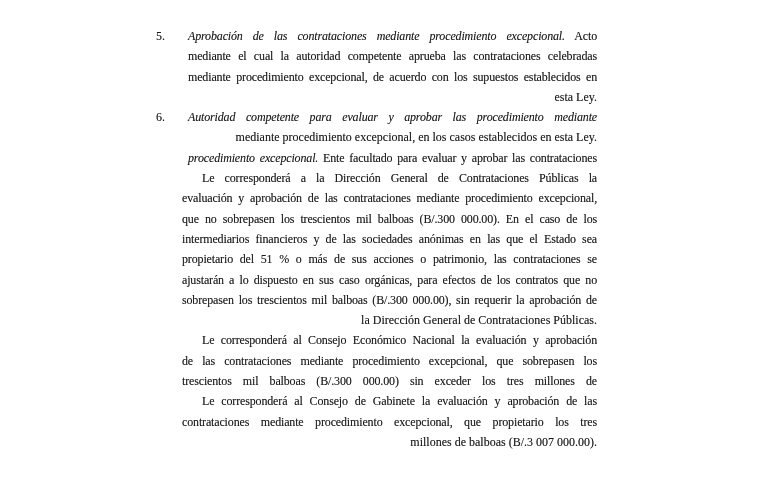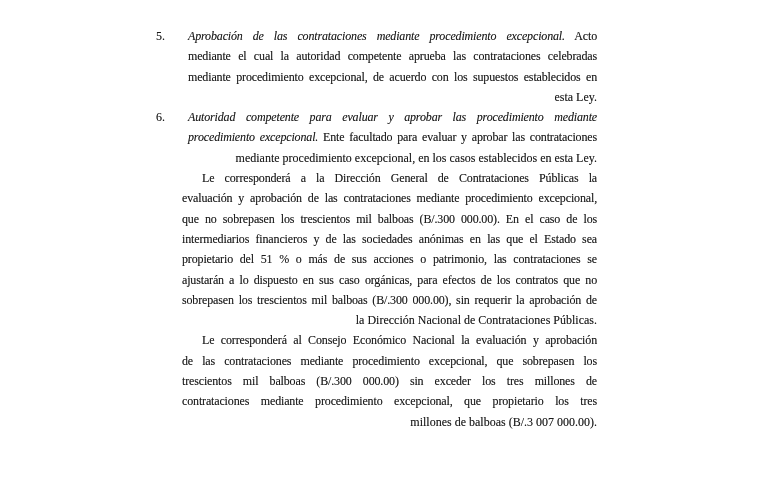--- a/index.html
+++ b/index.html
@@ -57,36 +57,37 @@
       <div class="block list-item">
         <span class="item-number">5.</span>
         <div class="line j"><span class="run it">Aprobación de las contrataciones mediante procedimiento excepcional.</span><span class="run"> Acto</span></div>
         <div class="line j"><span class="run">mediante el cual la autoridad competente aprueba las contrataciones celebradas</span></div>
         <div class="line j"><span class="run">mediante procedimiento excepcional, de acuerdo con los supuestos establecidos en</span></div>
         <div class="line last"><span class="run">esta Ley.</span></div>
       </div>
       <div class="block list-item">
         <span class="item-number">6.</span>
         <div class="line j"><span class="run it">Autoridad competente para evaluar y aprobar las procedimiento mediante</span></div>
+        <div class="line last"><span class="run">mediante procedimiento excepcional, en los casos establecidos en esta Ley.</span></div>
         <div class="line j"><span class="run it">procedimiento excepcional.</span><span class="run"> Ente facultado para evaluar y aprobar las contrataciones</span></div>
-        <div class="line last"><span class="run">mediante procedimiento excepcional, en los casos establecidos en esta Ley.</span></div>
       </div>
       <div class="block paragraph">
         <div class="line j indent"><span class="run">Le corresponderá a la Dirección General de Contrataciones Públicas la</span></div>
         <div class="line j"><span class="run">evaluación y aprobación de las contrataciones mediante procedimiento excepcional,</span></div>
         <div class="line j"><span class="run">que no sobrepasen los trescientos mil balboas (B/.300 000.00). En el caso de los</span></div>
         <div class="line j"><span class="run">intermediarios financieros y de las sociedades anónimas en las que el Estado sea</span></div>
         <div class="line j"><span class="run">propietario del 51 % o más de sus acciones o patrimonio, las contrataciones se</span></div>
         <div class="line j"><span class="run">ajustarán a lo dispuesto en sus caso orgánicas, para efectos de los contratos que no</span></div>
         <div class="line j"><span class="run">sobrepasen los trescientos mil balboas (B/.300 000.00), sin requerir la aprobación de</span></div>
-        <div class="line last"><span class="run">la Dirección Nacional de Contrataciones Públicas.</span></div>
+        <div class="line last"><span class="run">la Dirección General de Contrataciones Públicas.</span></div>
       </div>
       <div class="block paragraph">
         <div class="line j indent"><span class="run">Le corresponderá al Consejo Económico Nacional la evaluación y aprobación</span></div>
         <div class="line j"><span class="run">de las contrataciones mediante procedimiento excepcional, que sobrepasen los</span></div>
         <div class="line j"><span class="run">trescientos mil balboas (B/.300 000.00) sin exceder los tres millones de</span></div>
       </div>
       <div class="block paragraph">
+        <div class="line j indent"><span class="run">Le corresponderá al Consejo de Gabinete la evaluación y aprobación de las</span></div>
         <div class="line j"><span class="run">contrataciones mediante procedimiento excepcional, que propietario los tres</span></div>
         <div class="line last"><span class="run">millones de balboas (B/.3 007 000.00).</span></div>
       </div>
     </div>
 </div>
 
 </body></html>

